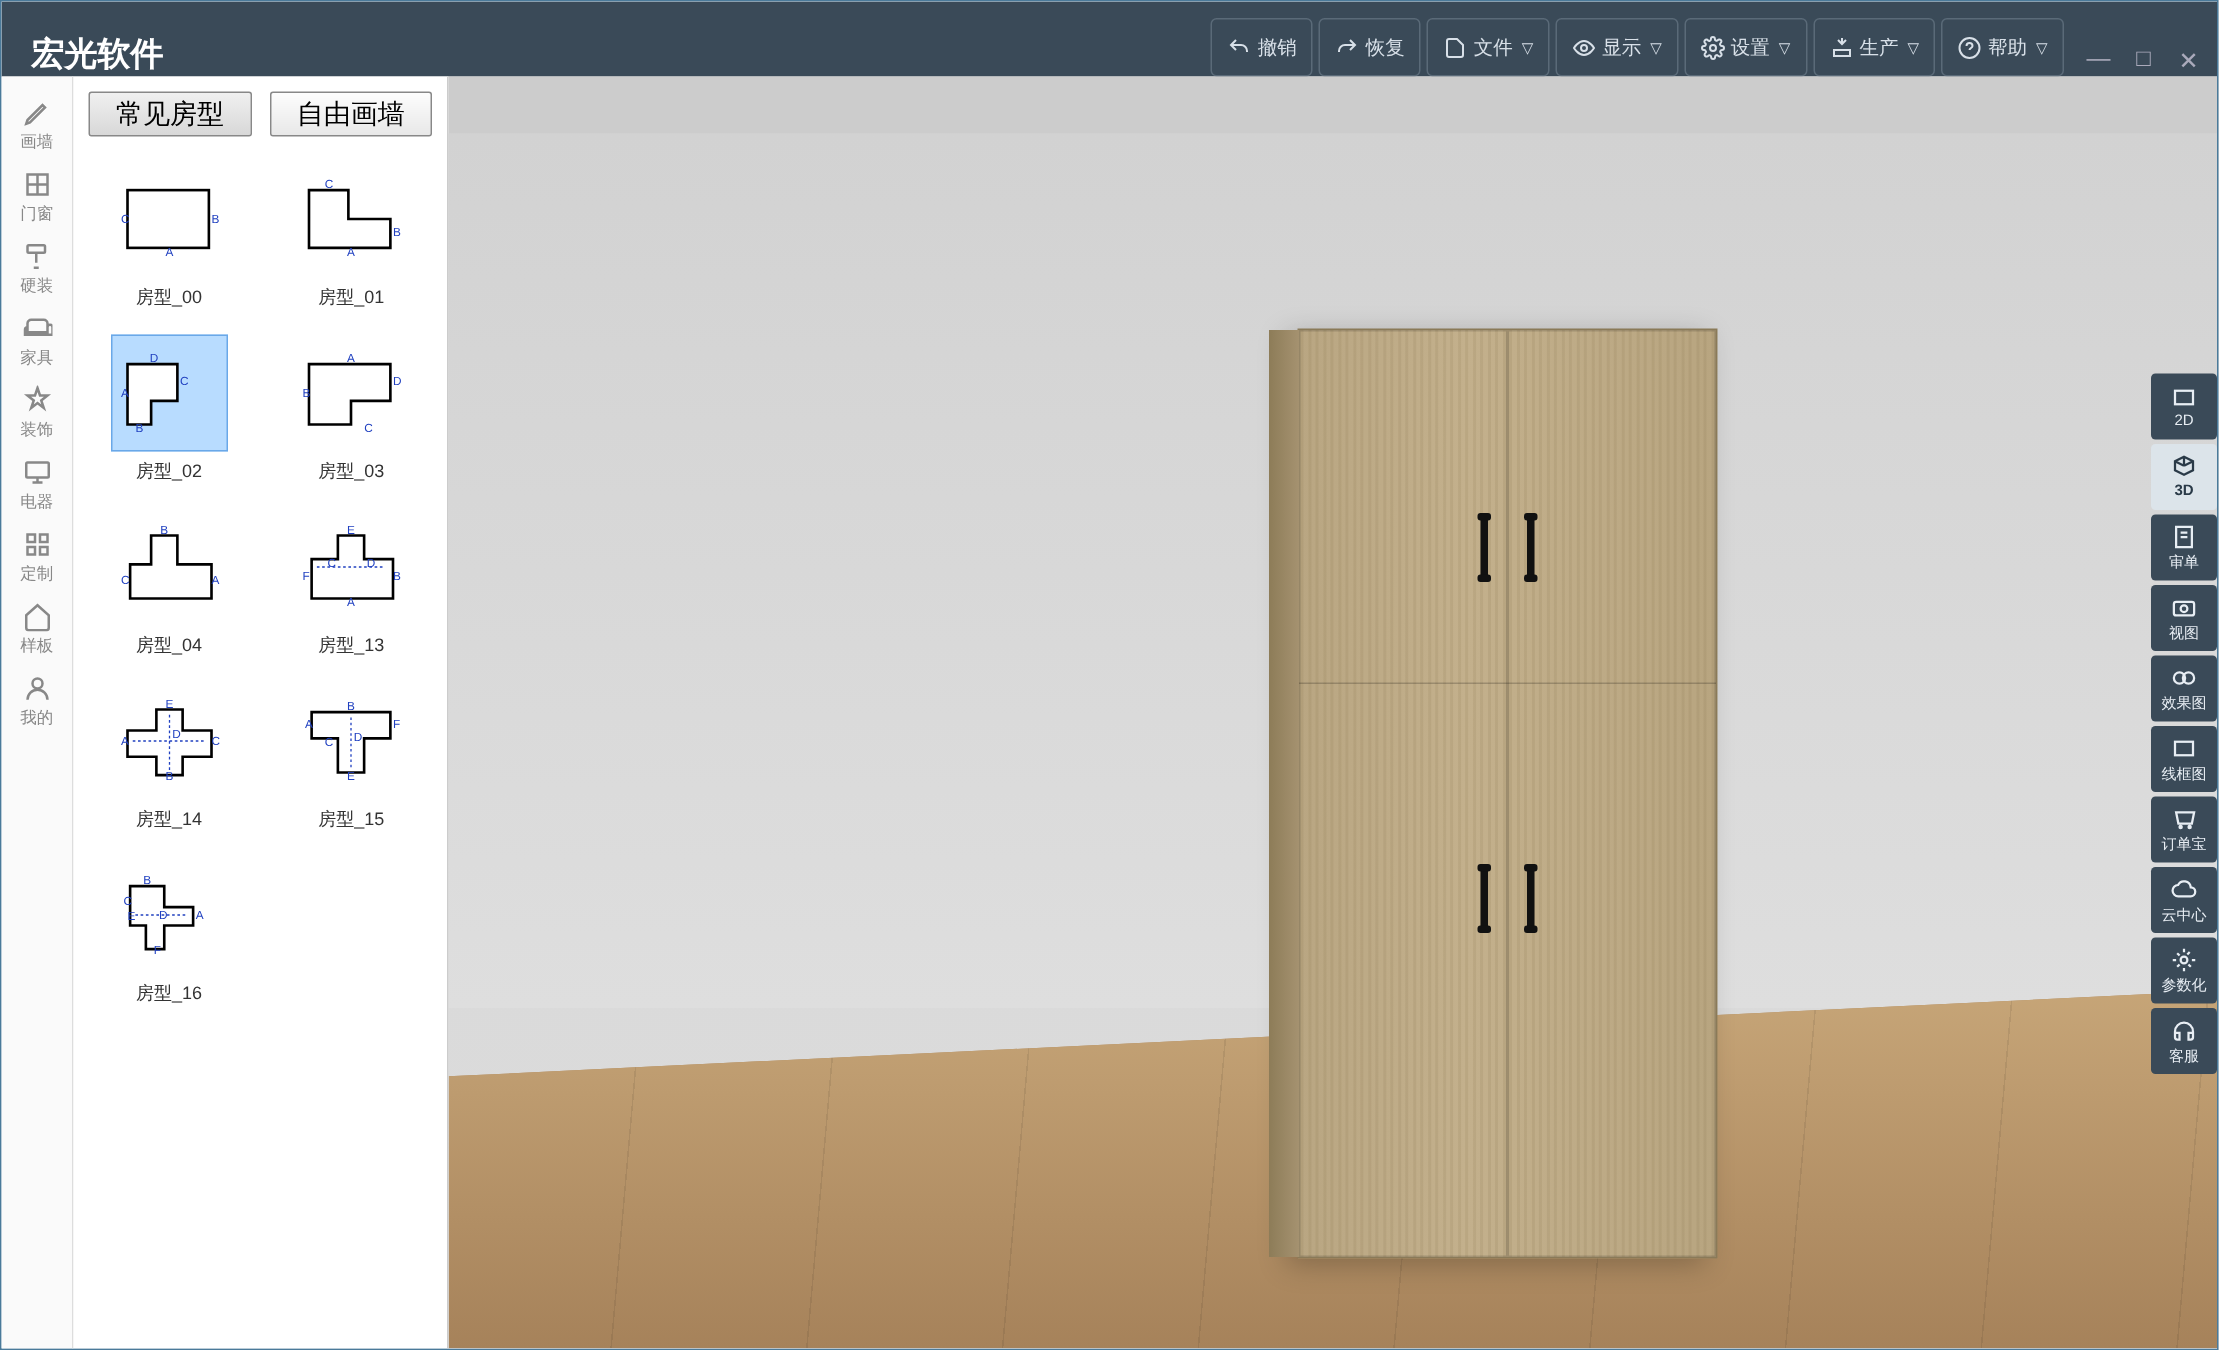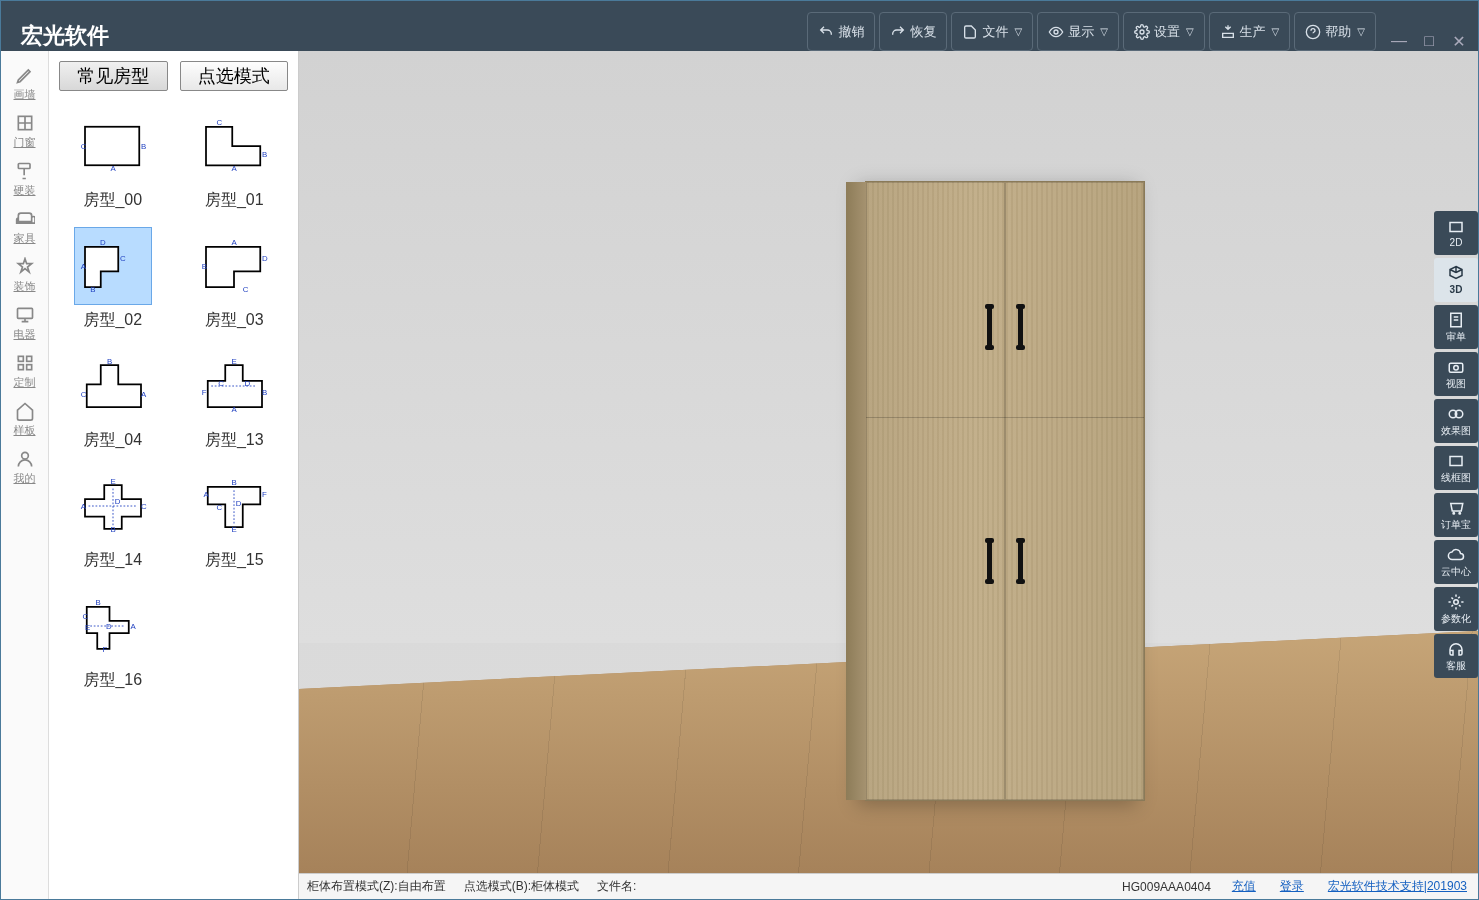--- a/index.html
+++ b/index.html
@@ -9,38 +9,38 @@
 .logo { font-size: 22px; font-weight: bold; margin-left: 10px; }
 .titlebar-spacer { flex: 1; }
 .tb-btn { display: flex; align-items: center; gap: 4px; padding: 4px 10px; margin: 0 2px; border: 1px solid #5a6a78; border-radius: 4px; cursor: pointer; font-size: 13px; color: #d8e0e8; height: 39px; }
 .tb-btn svg { width: 16px; height: 16px; }
 .win-ctrl { display: flex; gap: 12px; margin-left: 12px; }
 .win-ctrl span { cursor: pointer; font-size: 16px; color: #aab; width: 18px; text-align: center; }
 
 .main { display: flex; height: calc(100% - 50px); }
 
 .left-nav { width: 48px; background: #fafafa; border-right: 1px solid #ddd; display: flex; flex-direction: column; padding-top: 8px; }
-.nav-item { height: 48px; display: flex; flex-direction: column; align-items: center; justify-content: center; gap: 2px; cursor: pointer; color: #888; font-size: 11px; text-decoration: underline; }
+.nav-item { height: 48px; display: flex; flex-direction: column; align-items: center; justify-content: center; gap: 2px; cursor: pointer; color: #888; font-size: 11px; }
 .nav-item svg { width: 20px; height: 20px; }
 
 .side-panel { width: 250px; background: #fff; border-right: 1px solid #ccc; display: flex; flex-direction: column; }
 .tab-row { display: flex; gap: 12px; padding: 10px 10px; justify-content: center; }
 .tab-btn { flex: 1; height: 30px; border: 1px solid #888; background: linear-gradient(#fdfdfd,#e8e8e8); cursor: pointer; font-size: 18px; border-radius: 2px; }
 .tab-btn.active { background: linear-gradient(#f0f0f0,#d8d8d8); }
 
 .shape-grid { flex: 1; overflow-y: auto; padding: 6px 12px 20px 12px; display: grid; grid-template-columns: 1fr 1fr; gap: 16px 18px; align-content: start; }
 .shape-cell { display: flex; flex-direction: column; align-items: center; gap: 5px; cursor: pointer; }
 .shape-thumb { width: 78px; height: 78px; display: flex; align-items: center; justify-content: center; position: relative; border: 1px solid transparent; }
 .shape-cell.selected .shape-thumb { background: #b8dcff; border-color: #6aa8e8; }
 .shape-thumb svg { width: 70px; height: 58px; }
-.shape-label { font-size: 16px; color: #333; }
+.shape-label { font-size: 12px; color: #333; }
 .wall-letter { font-size: 9px; fill: #2040c0; font-family: sans-serif; }
 
 .viewport { flex: 1; position: relative; background: #ccc; display: flex; flex-direction: column; }
-.scene { flex: 1; position: relative; overflow: hidden; background: linear-gradient(180deg,#d4d4d4 0%,#d9d9d9 55%,#dcdcdc 100%); }
+.scene { flex: 1; position: relative; overflow: hidden; background: linear-gradient(180deg,#d4d4d4 0%,#d9d9d9 55%,#dcdcdc 100%); margin-top: 38px; }
 .back-wall { position:absolute; left:0; top:0; right:0; height:72%; background: linear-gradient(180deg,#d2d2d2,#dedede); }
 .floor { position: absolute; left: 0; right: 0; bottom: 0; height: 32%; background: #b08a5e;
   background-image:
     linear-gradient(95deg, rgba(0,0,0,0.06) 0 1px, transparent 1px 120px),
     linear-gradient(95deg, rgba(255,255,255,0.05) 0 1px, transparent 1px 90px),
     linear-gradient(180deg,#c9a87a,#a6825a);
   transform-origin: top center; clip-path: polygon(0 30%, 100% 8%, 100% 100%, 0 100%); }
 .floor::before{content:"";position:absolute;inset:0;background:repeating-linear-gradient(95deg,rgba(0,0,0,0.08) 0 1px,transparent 1px 130px);}
 .cabinet { position: absolute; left: 48%; top: 130px; width: 280px; height: 620px; background: linear-gradient(90deg,#b9a682,#c3b08c 40%,#b8a580); border: 1px solid #8a7a58; box-shadow: -8px 4px 18px rgba(0,0,0,0.25); }
 .cabinet::before{content:"";position:absolute;left:-20px;top:0;width:20px;height:100%;background:linear-gradient(90deg,#8d7c58,#a59270);}
@@ -185,21 +185,21 @@
           <circle cx="12" cy="8" r="4"></circle>
           <path d="M4 21a8 8 0 0116 0"></path>
         </svg>
         <span>我的</span>
       </div>
   </div>
 
   <div class="side-panel">
     <div class="tab-row">
       <button class="tab-btn active">常见房型</button>
-      <button class="tab-btn">点选模式</button>
+      <button class="tab-btn">自由画墙</button>
     </div>
     <div class="shape-grid">
 
       <div class="shape-cell">
         <div class="shape-thumb">
             <svg viewBox="0 0 80 60">
               <rect x="8" y="8" width="62" height="44" fill="#fff" stroke="#000" stroke-width="2"></rect>
               <text class="wall-letter" x="3" y="33">C</text>
               <text class="wall-letter" x="72" y="33">B</text>
               <text class="wall-letter" x="37" y="58">A</text>
@@ -400,24 +400,14 @@
           </div>
         <div class="rt-btn">
             <svg viewBox="0 0 24 24" fill="none" stroke="currentColor" stroke-width="2">
               <path d="M4 13a8 8 0 1116 0v5a2 2 0 01-2 2h-2v-6h4M4 13v5a2 2 0 002 2h2v-6H4"></path>
             </svg>
             <span>客服</span>
           </div>
       </div>
     </div>
 
-    <div class="statusbar">
-      <span>柜体布置模式(Z):自由布置</span>
-      <span>点选模式(B):柜体模式</span>
-      <span>文件名:</span>
-      <div class="spacer"></div>
-      <span>HG009AAA0404</span>
-      <a>充值</a>
-      <a>登录</a>
-      <a>宏光软件技术支持|201903</a>
-    </div>
   </div>
 </div>
 
 </body></html>

